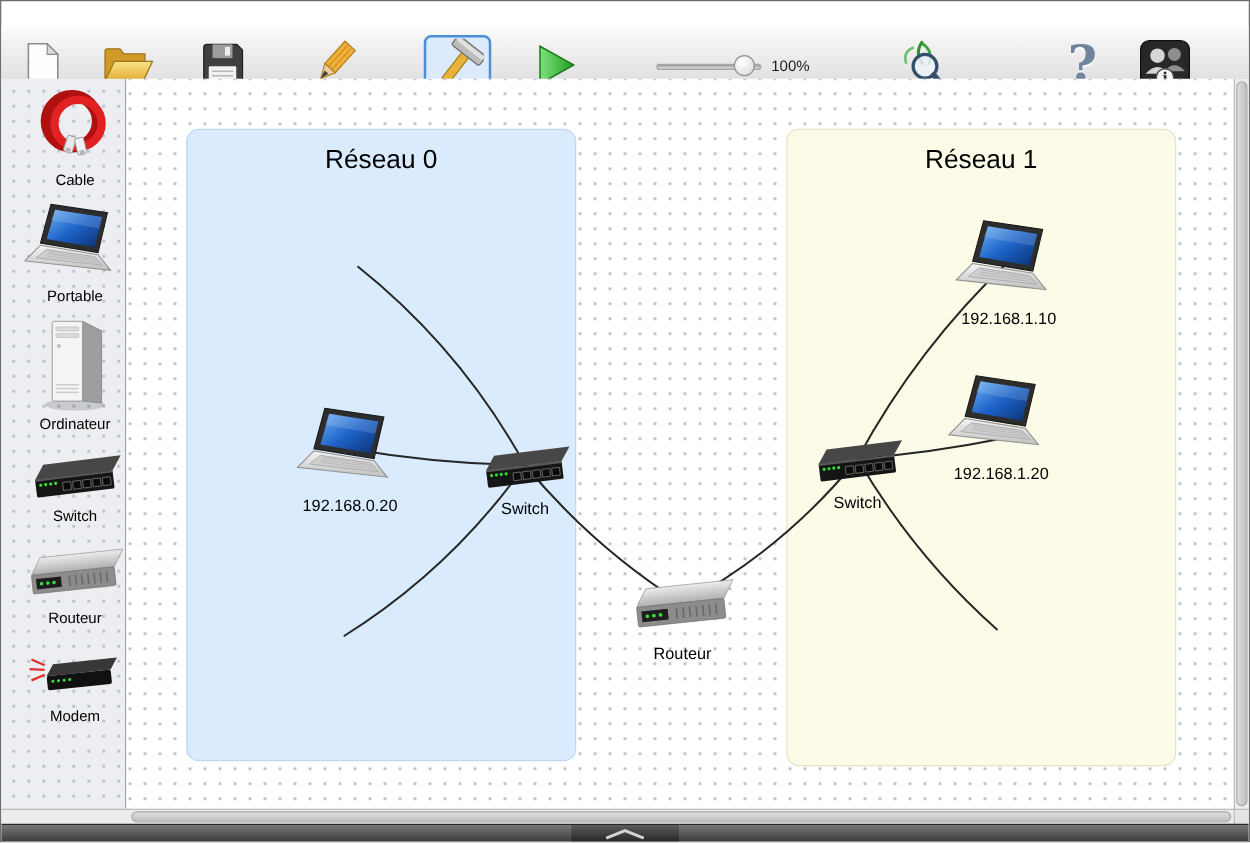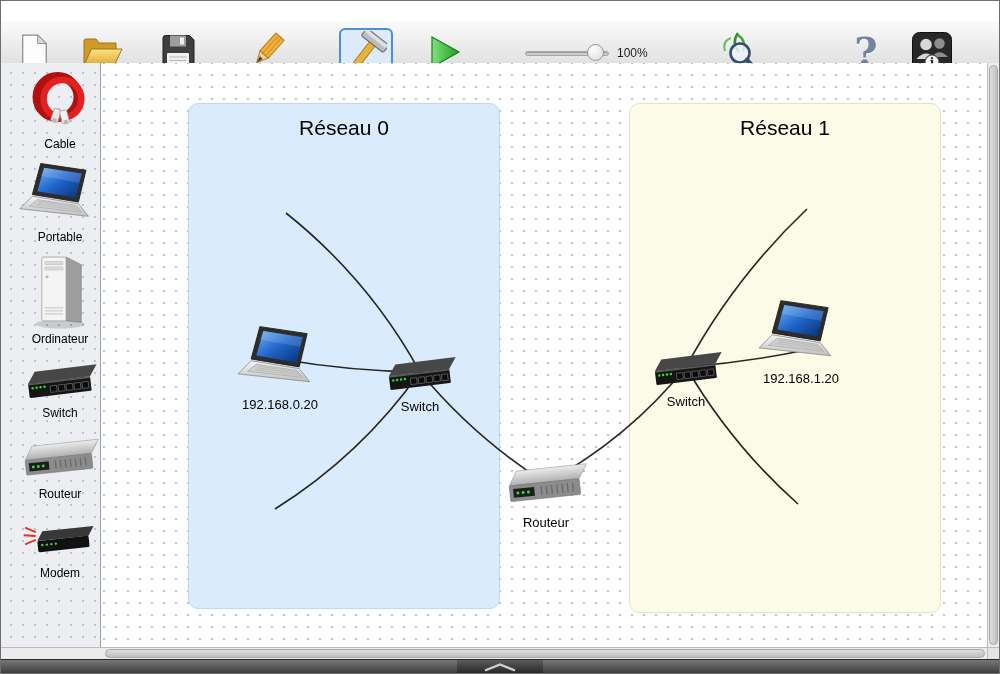--- a/index.html
+++ b/index.html
@@ -282,21 +282,21 @@
       <div class="side-item">
         <svg class="dev-icon" width="76" height="53" viewBox="0 0 100 70">
           <use href="#sym-modem"></use>
         </svg>
         <div class="side-label">Modem</div>
       </div>
     </div>
 
   <div class="canvas">
     <div class="layer" id="net-layer">
-        <div class="network-box" style="left: 48px; top: 40px; width: 312px; height: 506px; background: rgb(217, 235, 252); border-color: rgb(189, 216, 239); margin-left: 39px;">
+        <div class="network-box" style="left: 48px; top: 40px; width: 312px; height: 506px; background: rgb(217, 235, 252); border-color: rgb(189, 216, 239);">
           <div class="network-title">Réseau 0</div>
         </div>
         <div class="network-box" style="left: 528px; top: 40px; width: 312px; height: 510px; background: rgb(252, 251, 231); border-color: rgb(230, 227, 196); border-radius: 10px;">
           <div class="network-title">Réseau 1</div>
         </div>
       </div>
     <svg class="links-svg" id="links-svg">
         <path d="M 185 150 Q 267.9 216.1 319 309" class="cable-path"></path>
         <path d="M 179 296 Q 248.48 308.1 319 309" class="cable-path"></path>
         <path d="M 174 446 Q 260.2 392 319 309" class="cable-path"></path>
@@ -324,20 +324,26 @@
             <use href="#sym-router"></use>
           </svg>
           <div class="node-label">Routeur</div>
         </div>
         <div class="node" style="left: 546px; top: 280.5px; width: 78px; height: 47px;">
           <svg class="dev-icon" width="78" height="47" viewBox="0 0 100 60">
             <use href="#sym-switch"></use>
           </svg>
           <div class="node-label">Switch</div>
         </div>
+        <div class="node" style="left: 662px; top: 111px; width: 88px; height: 70px;">
+          <svg class="dev-icon" width="88" height="70" viewBox="0 0 100 80">
+            <use href="#sym-laptop"></use>
+          </svg>
+          <div class="node-label">192.168.1.10</div>
+        </div>
         <div class="node" style="left: 656px; top: 235px; width: 88px; height: 70px;">
           <svg class="dev-icon" width="88" height="70" viewBox="0 0 100 80">
             <use href="#sym-laptop"></use>
           </svg>
           <div class="node-label">192.168.1.20</div>
         </div>
       </div>
   </div>
 
   <div class="vscroll">

